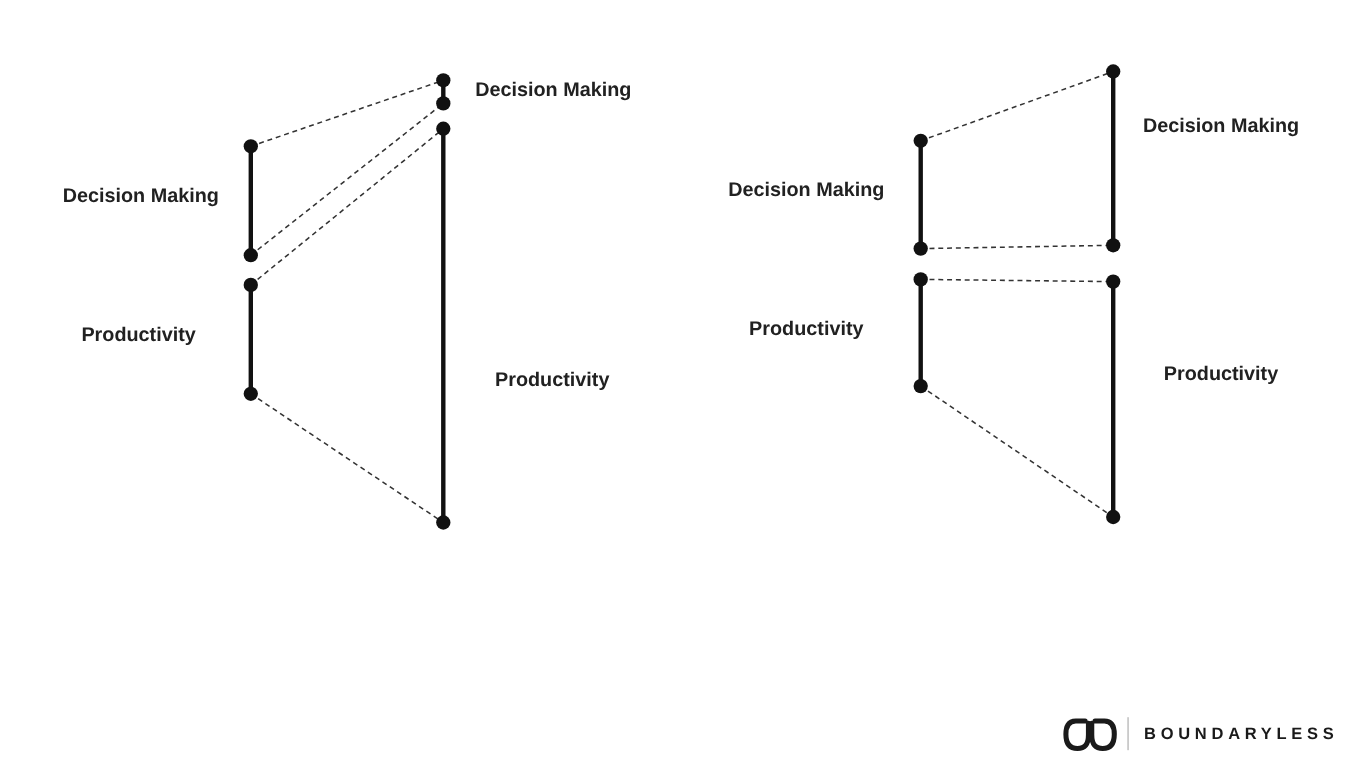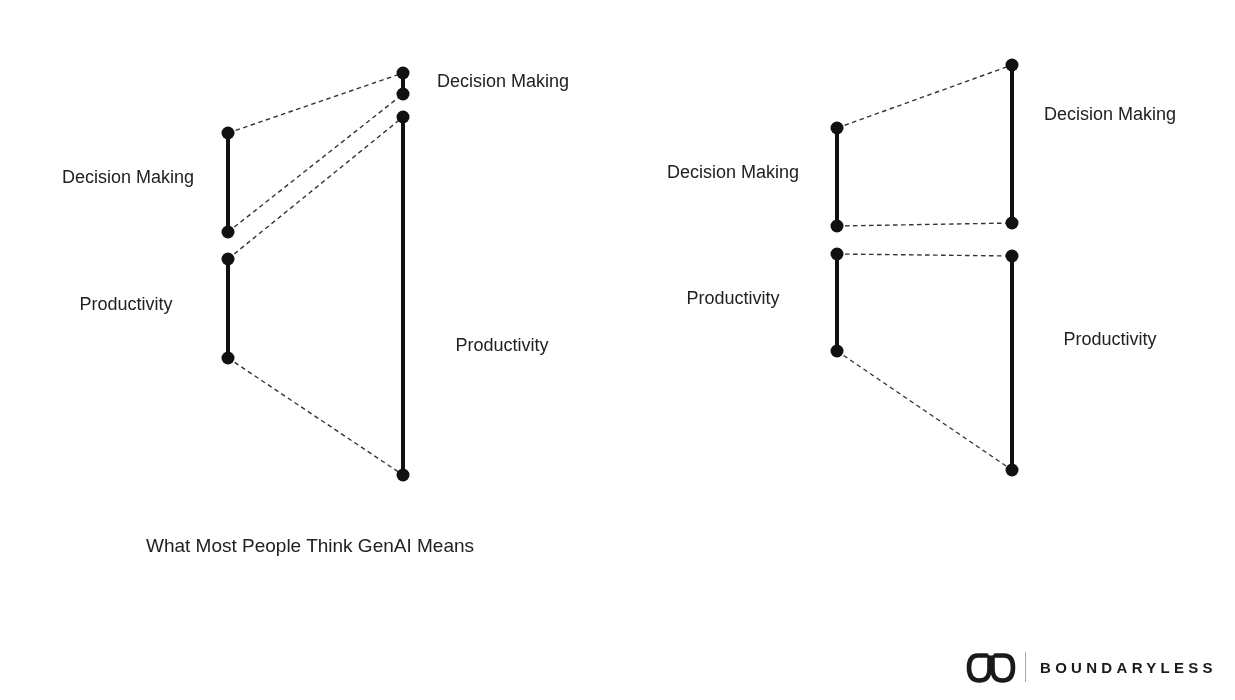--- a/index.html
+++ b/index.html
@@ -20,20 +20,21 @@
     left: 0;
     top: 0;
   }
   .seg-label {
     position: absolute;
     transform: translate(-50%, -50%);
     font-size: 18px;
     color: #212121;
     white-space: nowrap;
     line-height: 1.2;
+    font-weight: bold;
   }
   .caption {
     position: absolute;
     transform: translate(-50%, -50%);
     font-size: 19px;
     color: #212121;
     white-space: nowrap;
     line-height: 1.2;
   }
   .logo {
@@ -112,21 +113,20 @@
       <circle cx="1012" cy="223" r="6.5"></circle>
       <circle cx="1012" cy="256" r="6.5"></circle>
       <circle cx="1012" cy="470" r="6.5"></circle>
     </g>
   </svg>
 
   <div class="seg-label" style="left:128px; top:178px">Decision Making</div>
   <div class="seg-label" style="left:126px; top:305px">Productivity</div>
   <div class="seg-label" style="left:503px; top:82px">Decision Making</div>
   <div class="seg-label" style="left:502px; top:346px">Productivity</div>
-  <div class="caption" style="left:310px; top:546px">What Most People Think GenAI Means</div>
 
   <div class="seg-label" style="left:733px; top:173px">Decision Making</div>
   <div class="seg-label" style="left:733px; top:299px">Productivity</div>
   <div class="seg-label" style="left:1110px; top:115px">Decision Making</div>
   <div class="seg-label" style="left:1110px; top:340px">Productivity</div>
 
   <div class="logo">
     <svg class="logo-mark" width="50" height="34" viewBox="0 0 50 32" fill="none" stroke="#1a1a1a" stroke-width="4.6" stroke-linecap="round">
       <path d="M 20.5,4.5 L 12,4.5 C 5,4.5 3,9.5 3,16.5 C 3,24.5 6,29.5 13.5,29.5 C 20.5,29.5 23.5,25.5 23.5,17 L 23.5,6.5"></path>
       <path d="M 29.5,4.5 L 38,4.5 C 45,4.5 47,9.5 47,16.5 C 47,24.5 44,29.5 36.5,29.5 C 29.5,29.5 26.5,25.5 26.5,17 L 26.5,6.5"></path>

